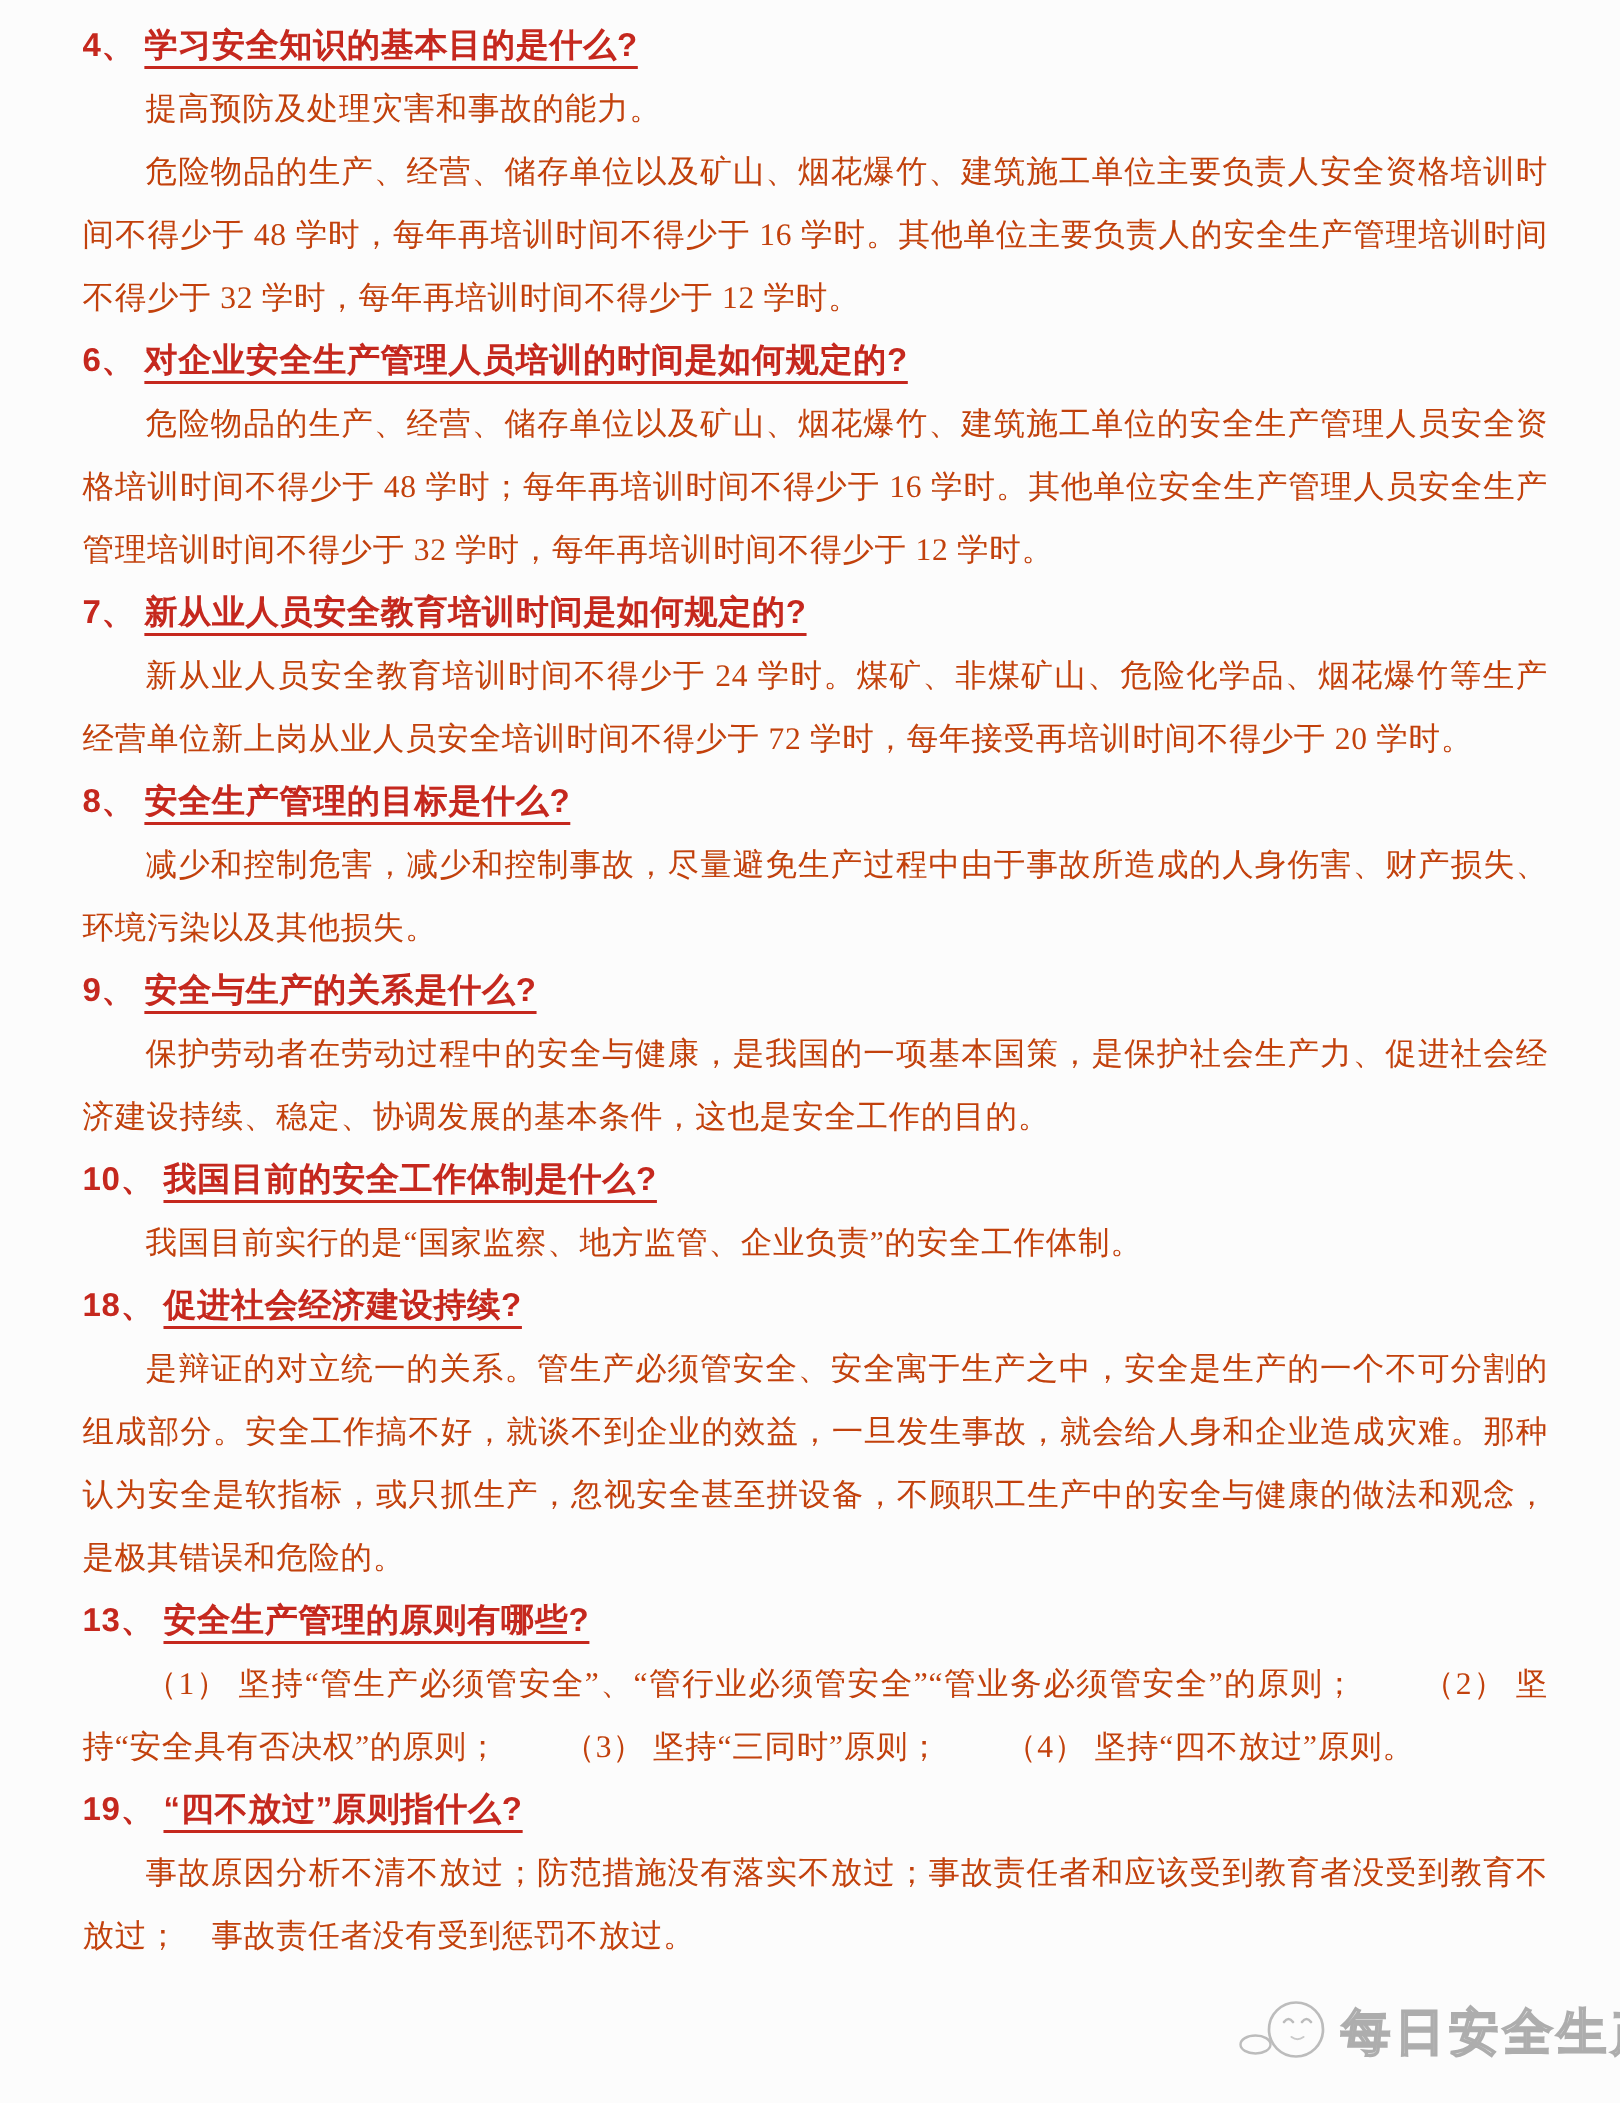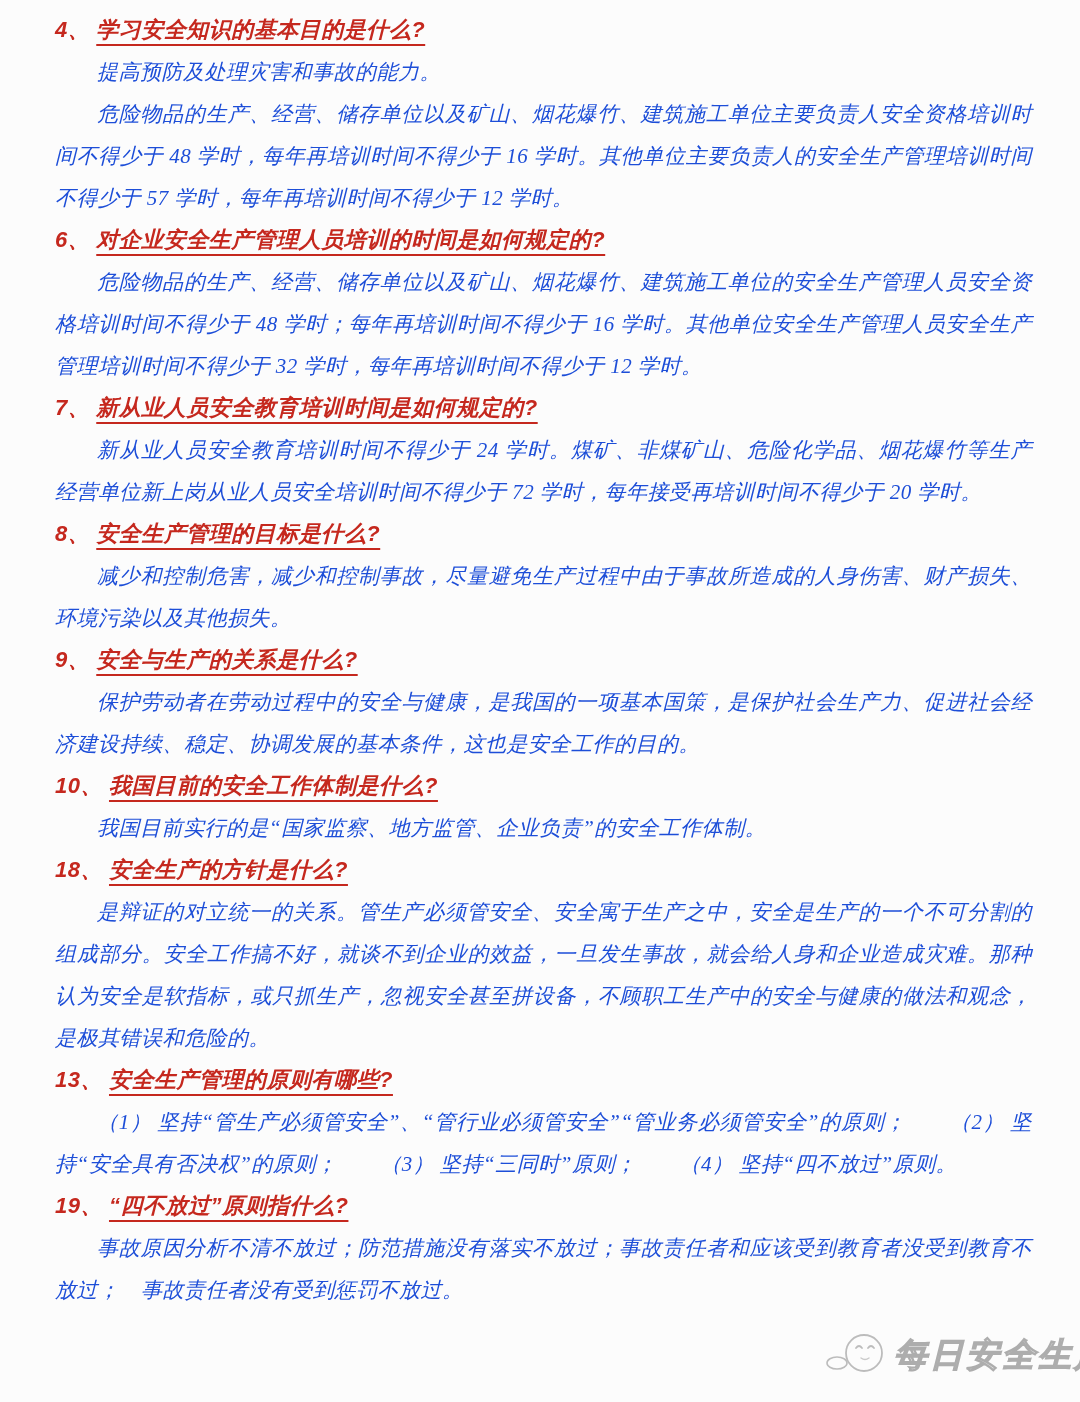--- a/index.html
+++ b/index.html
@@ -13,21 +13,20 @@
     overflow: hidden;
     position: relative;
     font-family: "Liberation Serif", "DejaVu Serif", serif;
   }
   .page {
     box-sizing: border-box;
     width: 1080px;
     height: 1116px;
     padding: 9px 48px 0 55px;
     position: relative;
-    font-style: italic;
   }
   .qa-block {
     margin: 0;
   }
   .question {
     margin: 0;
     font-family: "Liberation Sans", "DejaVu Sans", sans-serif;
     font-weight: 700;
     font-size: 22px;
     line-height: 42px;
@@ -39,21 +38,21 @@
   }
   .q-text {
     text-decoration: underline;
     text-decoration-thickness: 2px;
     text-underline-offset: 7px;
   }
   .answer {
     margin: 0;
     font-size: 21px;
     line-height: 42px;
-    color: #1d4ed8;
+    color: #c2410c;
     text-indent: 2em;
     text-align: justify;
     letter-spacing: 0.5px;
   }
   .watermark {
     position: absolute;
     left: 826px;
     top: 1328px;
     display: flex;
     align-items: center;
@@ -79,21 +78,21 @@
 
 <div class="page">
 
   <main id="qa-list">
     <section class="qa-block">
       <h2 class="question"><span class="q-number">4、</span><span class="q-text">学习安全知识的基本目的是什么?</span></h2>
       <p class="answer">提高预防及处理灾害和事故的能力。</p>
     </section>
 
     <section class="qa-block">
-      <p class="answer">危险物品的生产、经营、储存单位以及矿山、烟花爆竹、建筑施工单位主要负责人安全资格培训时间不得少于 48 学时，每年再培训时间不得少于 16 学时。其他单位主要负责人的安全生产管理培训时间不得少于 57 学时，每年再培训时间不得少于 12 学时。</p>
+      <p class="answer">危险物品的生产、经营、储存单位以及矿山、烟花爆竹、建筑施工单位主要负责人安全资格培训时间不得少于 48 学时，每年再培训时间不得少于 16 学时。其他单位主要负责人的安全生产管理培训时间不得少于 32 学时，每年再培训时间不得少于 12 学时。</p>
     </section>
 
     <section class="qa-block">
       <h2 class="question"><span class="q-number">6、</span><span class="q-text">对企业安全生产管理人员培训的时间是如何规定的?</span></h2>
       <p class="answer">危险物品的生产、经营、储存单位以及矿山、烟花爆竹、建筑施工单位的安全生产管理人员安全资格培训时间不得少于 48 学时；每年再培训时间不得少于 16 学时。其他单位安全生产管理人员安全生产管理培训时间不得少于 32 学时，每年再培训时间不得少于 12 学时。</p>
     </section>
 
     <section class="qa-block">
       <h2 class="question"><span class="q-number">7、</span><span class="q-text">新从业人员安全教育培训时间是如何规定的?</span></h2>
       <p class="answer">新从业人员安全教育培训时间不得少于 24 学时。煤矿、非煤矿山、危险化学品、烟花爆竹等生产经营单位新上岗从业人员安全培训时间不得少于 72 学时，每年接受再培训时间不得少于 20 学时。</p>
@@ -111,21 +110,21 @@
 
     <section class="qa-block">
       <h2 class="question"><span class="q-number">10、</span><span class="q-text">我国目前的安全工作体制是什么?</span></h2>
       <p class="answer">我国目前实行的是“国家监察、地方监管、企业负责”的安全工作体制。</p>
     </section>
 
     <section class="qa-block">
     </section>
 
     <section class="qa-block">
-      <h2 class="question"><span class="q-number">18、</span><span class="q-text">安全生产的方针是什么?</span></h2>
+      <h2 class="question"><span class="q-number">18、</span><span class="q-text">促进社会经济建设持续?</span></h2>
       <p class="answer">是辩证的对立统一的关系。管生产必须管安全、安全寓于生产之中，安全是生产的一个不可分割的组成部分。安全工作搞不好，就谈不到企业的效益，一旦发生事故，就会给人身和企业造成灾难。那种认为安全是软指标，或只抓生产，忽视安全甚至拼设备，不顾职工生产中的安全与健康的做法和观念，是极其错误和危险的。</p>
     </section>
 
     <section class="qa-block">
       <h2 class="question"><span class="q-number">13、</span><span class="q-text">安全生产管理的原则有哪些?</span></h2>
       <p class="answer">（1） 坚持“管生产必须管安全”、“管行业必须管安全”“管业务必须管安全”的原则；　　（2） 坚持“安全具有否决权”的原则；　　（3） 坚持“三同时”原则；　　（4） 坚持“四不放过”原则。</p>
     </section>
 
     <section class="qa-block">
       <h2 class="question"><span class="q-number">19、</span><span class="q-text">“四不放过”原则指什么?</span></h2>

